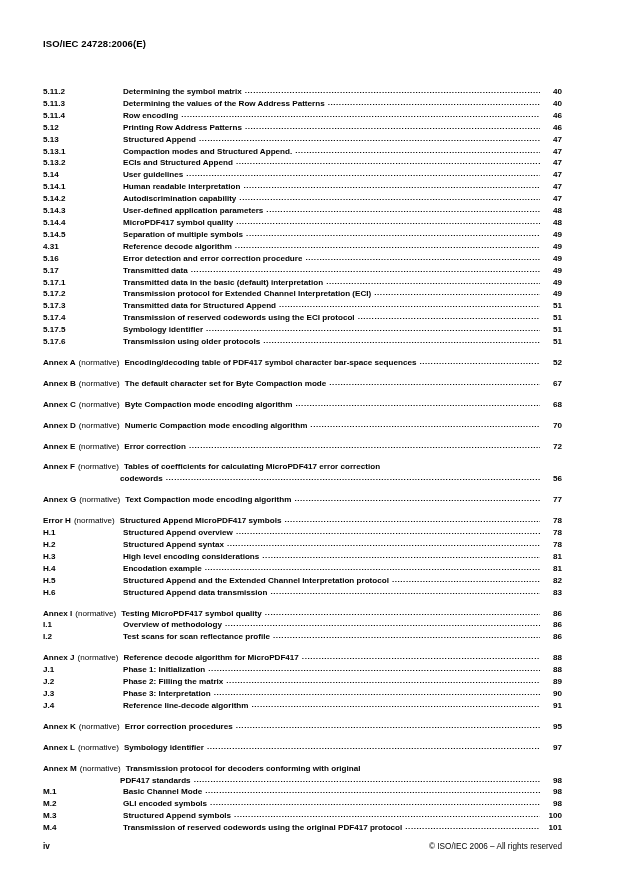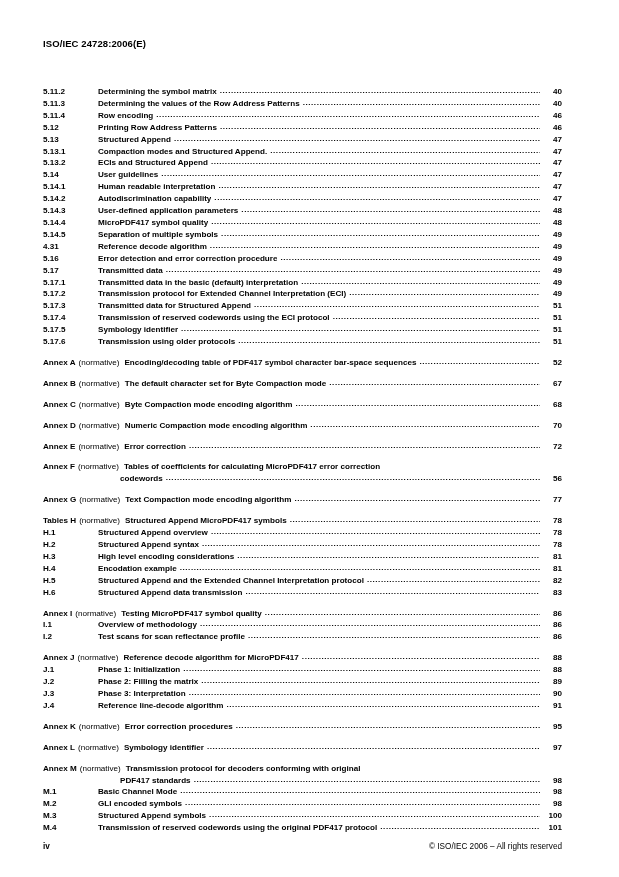--- a/index.html
+++ b/index.html
@@ -37,21 +37,21 @@
     align-items: baseline;
     font-size: 8.1px;
     font-weight: bold;
     line-height: 11.9px;
     white-space: nowrap;
   }
   .toc-row.gap-before { margin-top: 9px; }
 
   .num {
     flex: 0 0 auto;
-    width: 55px;
+    width: 80px;
   }
   .title {
     flex: 0 0 auto;
     max-width: 440px;
     overflow: hidden;
     text-overflow: clip;
   }
   .leader {
     flex: 1 1 auto;
     overflow: hidden;
@@ -300,21 +300,21 @@
         <span class="pg">56</span>
       </div>
       <div class="toc-row gap-before annex-row">
         <span class="annex-label">Annex G</span>
         <span class="annex-kind">(normative)</span>
         <span class="annex-title">Text Compaction mode encoding algorithm</span>
         <span class="leader"></span>
         <span class="pg">77</span>
       </div>
       <div class="toc-row gap-before annex-row">
-        <span class="annex-label">Tables H</span>
+        <span class="annex-label">Error H</span>
         <span class="annex-kind">(normative)</span>
         <span class="annex-title">Structured Append MicroPDF417 symbols</span>
         <span class="leader"></span>
         <span class="pg">78</span>
       </div>
       <div class="toc-row numbered-row">
         <span class="num">H.1</span>
         <span class="title">Structured Append overview</span>
         <span class="leader"></span>
         <span class="pg">78</span>

